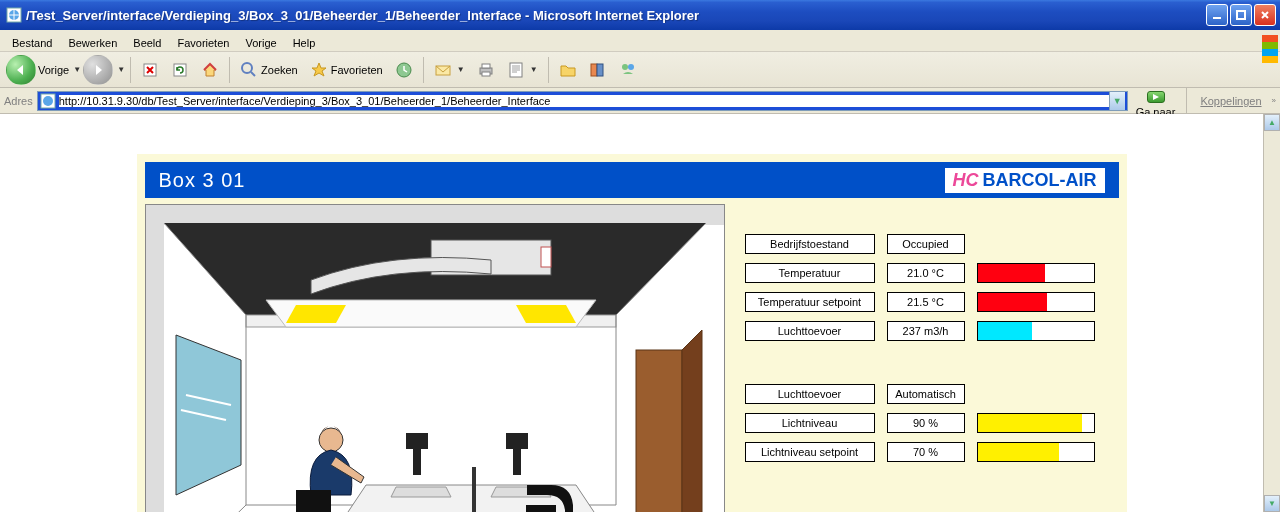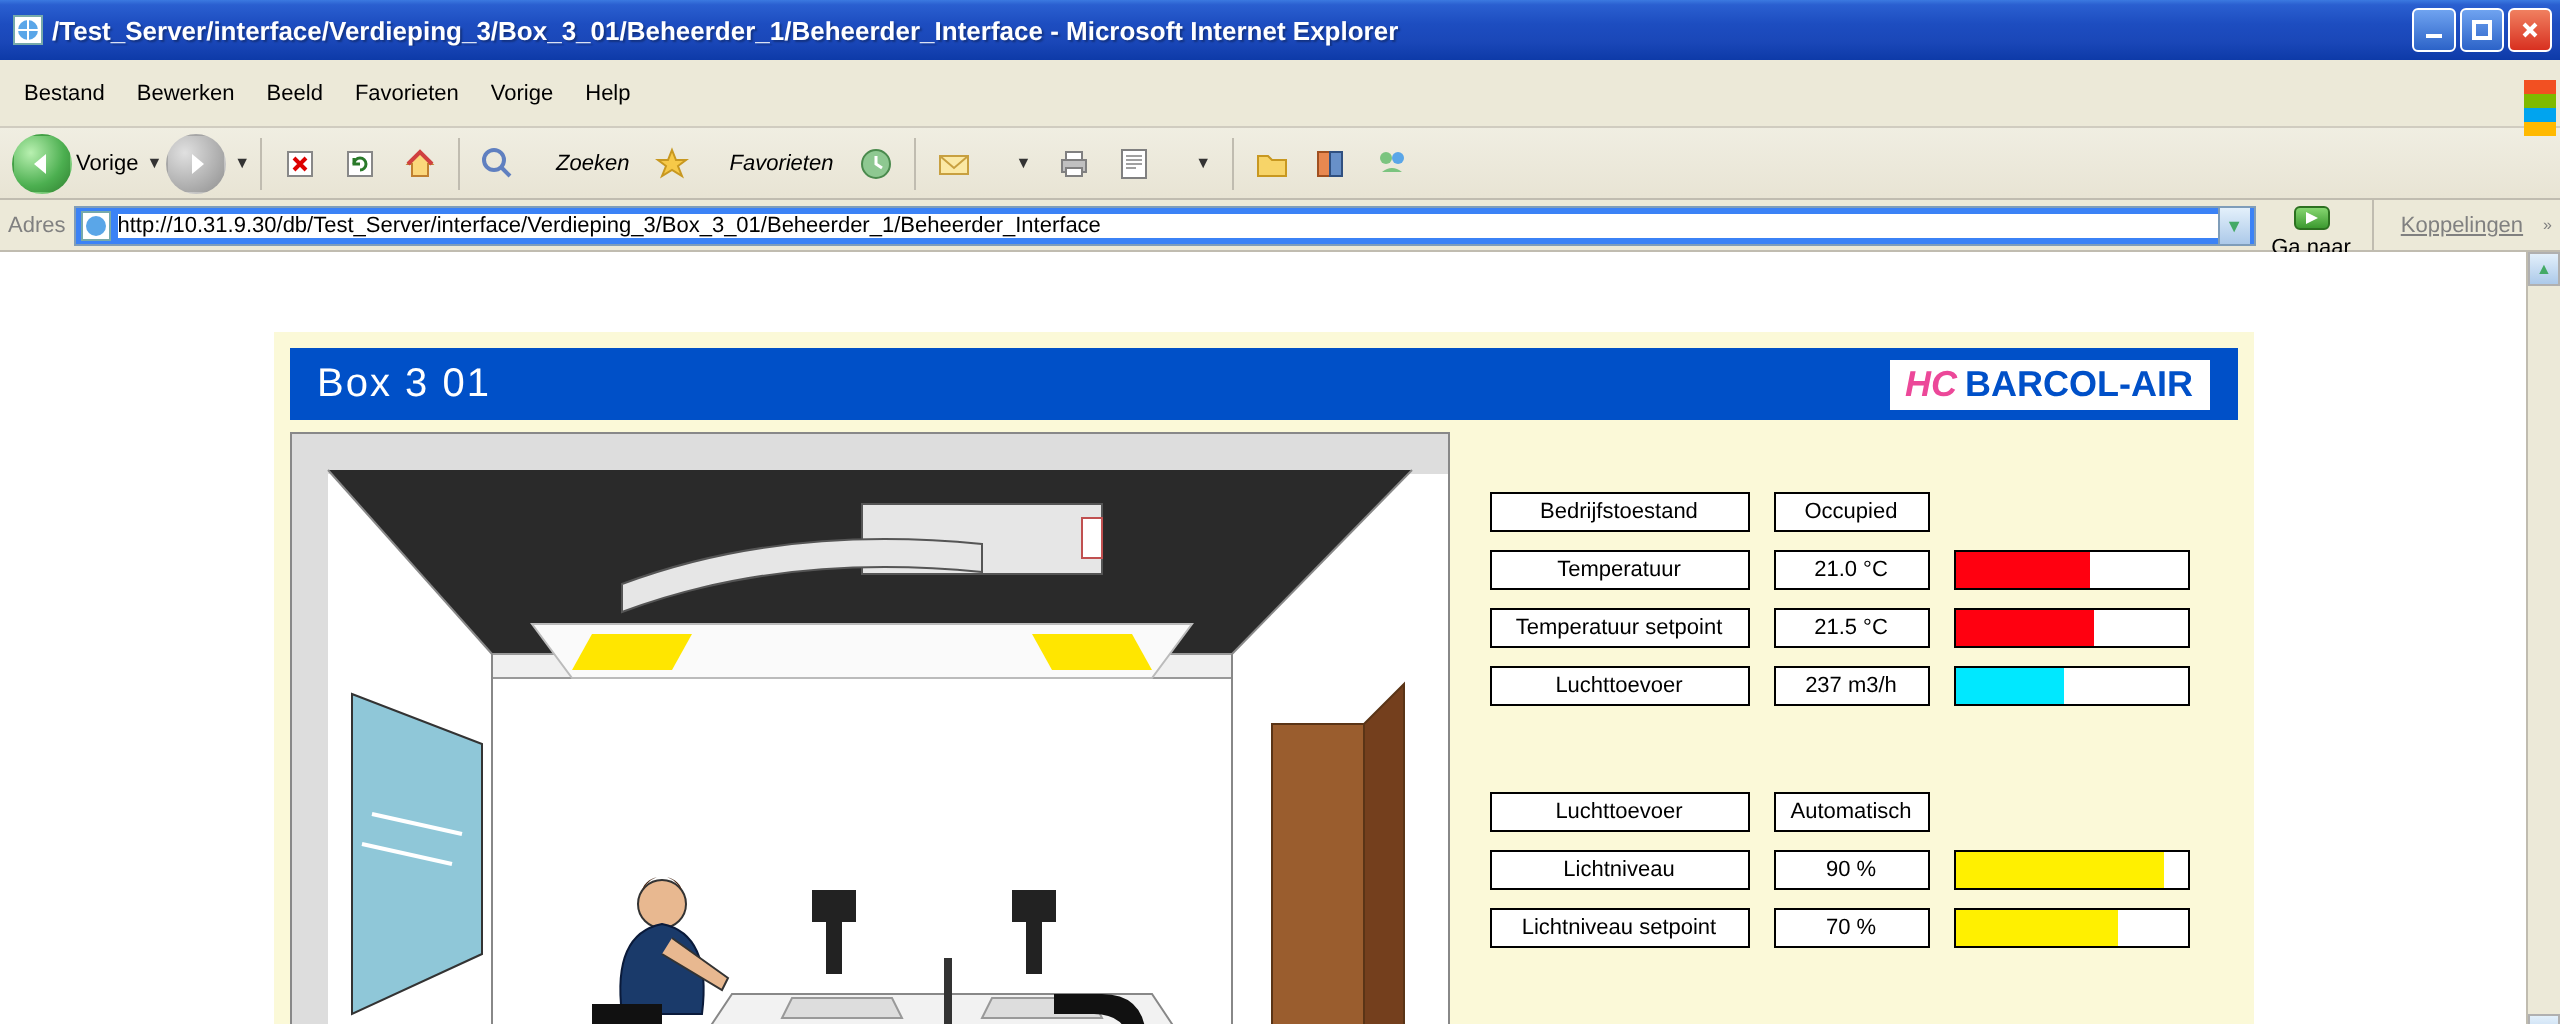--- a/index.html
+++ b/index.html
@@ -8,38 +8,38 @@
   
   .titlebar { height: 30px; background: linear-gradient(to bottom, #3b79e0 0%, #2a5fd0 8%, #1d4dc0 40%, #1a47b8 70%, #0d3aa8 100%); display: flex; align-items: center; padding: 0 0 0 6px; color: #fff; }
   .titlebar .page-icon { width: 16px; height: 16px; margin-right: 4px; display: inline-block; }
   .titlebar .title { flex: 1; font-size: 13px; font-weight: bold; text-shadow: 1px 1px 1px rgba(0,0,0,.3); white-space: nowrap; overflow: hidden; }
   .win-btns { display: flex; gap: 2px; height: 100%; align-items: flex-start; padding-top: 4px; padding-right: 4px;}
   .win-btn { width: 22px; height: 22px; border-radius: 3px; border: 1px solid #fff; display: flex; align-items: center; justify-content: center; color: #fff; font-weight: bold; font-size: 12px;}
   .win-min, .win-max { background: linear-gradient(to bottom,#6fa3f0,#2c63c8); }
   .win-close { background: linear-gradient(to bottom,#f08060,#d83020); }
 
   
-  .menubar { height: 34px; background: #ece9d8; display: flex; align-items: center; padding: 0 4px; border-bottom: 1px solid #d0ccc0; }
+  .menubar { height: 22px; background: #ece9d8; display: flex; align-items: flex-end; padding: 0 4px; border-bottom: 1px solid #d0ccc0; }
   .menubar span { padding: 2px 8px; cursor: default; }
   .menubar .flag { margin-left: auto; width: 22px; height: 18px; display:flex; flex-wrap:wrap;}
   .flag-q { width:50%; height:50%; }
 
   
   .toolbar { height: 36px; background: linear-gradient(to bottom,#f0eee2,#e8e4d4); display: flex; align-items: center; padding: 0 6px; border-bottom: 1px solid #c0bcb0; gap: 2px;}
-  .tbtn { height: 28px; min-width: 28px; border: 1px solid transparent; border-radius: 3px; display: flex; align-items: center; justify-content: center; padding: 0 4px; gap: 20px; font-style: italic;}
+  .tbtn { height: 28px; min-width: 28px; border: 1px solid transparent; border-radius: 3px; display: flex; align-items: center; justify-content: center; padding: 0 4px; gap: 3px;}
   .tbtn.round { border-radius: 50%; width: 30px; height:30px; background: radial-gradient(circle at 30% 30%, #b8f0b0, #4caf50 60%, #308030);}
   .tbtn.round.fwd { background: radial-gradient(circle at 30% 30%, #e0e0e0, #b0b0b0 60%, #909090);}
   .tbtn svg { display:block; }
   .sep { width:1px; height:26px; background:#c0bcb0; margin:0 3px;}
   .dd-arrow { font-size:8px; color:#333; margin-left:2px;}
 
   
   .addrbar { height: 26px; background: #ece9d8; display:flex; align-items:center; padding:0 4px; gap:4px; border-bottom:1px solid #c0bcb0;}
   .addrbar .lbl { color:#808080;}
-  .addrbar .input { flex:1; height:20px; background:#3b82f6; border:1px solid #7f9db9; display:flex; align-items:center; padding:0 2px;}
+  .addrbar .input { flex:1; height:20px; background:#1d4ed8; border:1px solid #7f9db9; display:flex; align-items:center; padding:0 2px;}
   .addrbar .input .icon { width:16px; height:16px; margin-right:3px;}
   .addrbar .input input { flex:1; border:none; outline:none; font: inherit; }
   .addrbar .input .arrow { width:16px; height:18px; background: linear-gradient(to bottom,#e3f0fb,#acc9e9); border-left:1px solid #7f9db9; display:flex; align-items:center; justify-content:center; color:#4a6; font-size:9px;}
   .addrbar .go { height:20px; display:flex; align-items:center; gap:3px; padding:0 4px;flex-direction:column;}
   .addrbar .go .go-ic { width:18px; height:18px; background: linear-gradient(to bottom,#86d670,#3c9a30); border:1px solid #2c7020; border-radius:3px; display:flex; align-items:center; justify-content:center; color:#fff;}
   .addrbar .links { color:#808080; padding:0 6px;text-decoration:underline;}
   .addrbar .chev { font-size:8px; color:#808080;}
 
   
   .viewport { position:relative; background:#fff; height: calc(512px - 30px - 22px - 36px - 26px); display:flex;}

